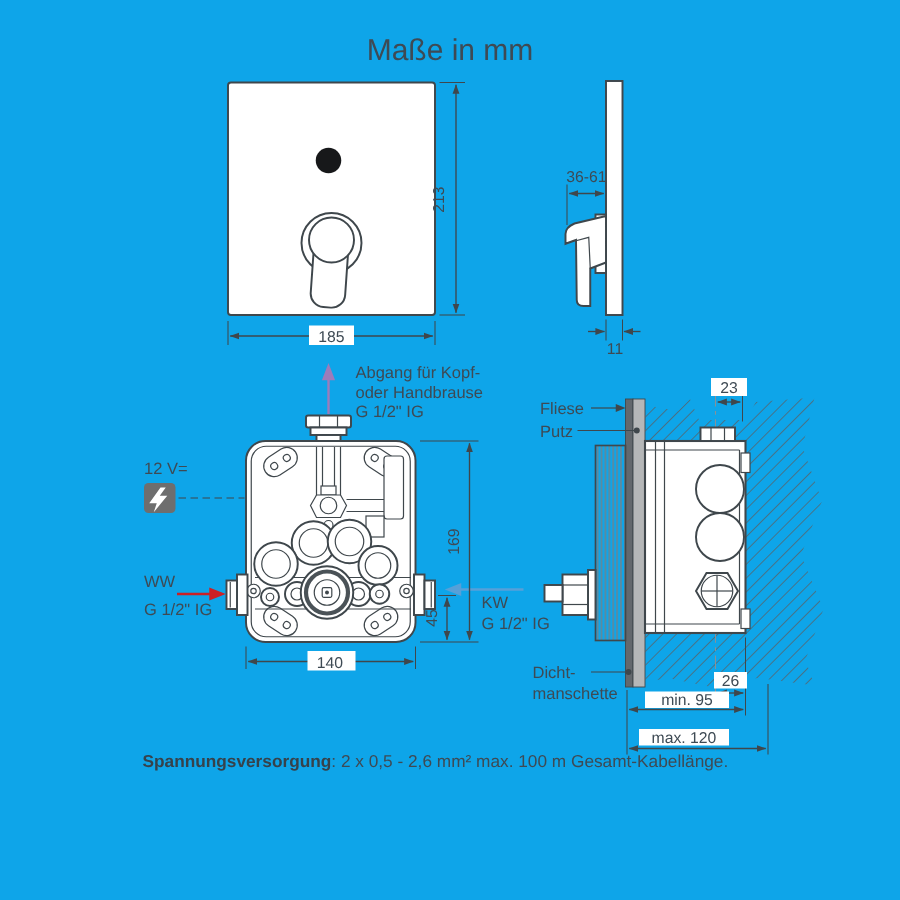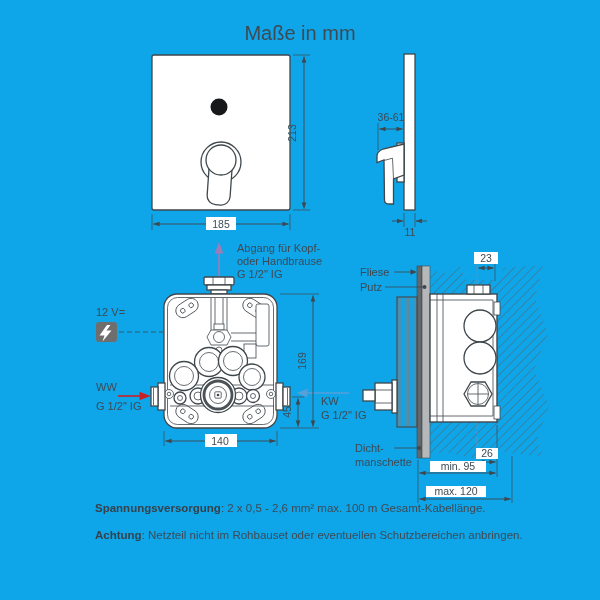--- a/index.html
+++ b/index.html
@@ -292,15 +292,14 @@
       <line x1="512" y1="456" x2="512" y2="503" class="ext"></line>
       <rect x="426" y="486" width="60" height="11" class="wbg"></rect>
       <text class="dimtxt" x="456" y="495" text-anchor="middle">max. 120</text>
       <line x1="419.5" y1="499" x2="510.5" y2="499" class="dim" marker-start="url(#arr)" marker-end="url(#arr)"></line>
     </g>
   </g>
 </svg>
 
 <div class="specs">
   <p><b>Spannungsversorgung</b><span>: 2 x 0,5 - 2,6 mm²  max. 100 m Gesamt-Kabellänge.</span></p>
-  <p><b>Achtung</b><span>: Netzteil nicht im Rohbauset oder eventuellen Schutzbereichen anbringen.</span></p>
 </div>
 </div>
 
 </body></html>

